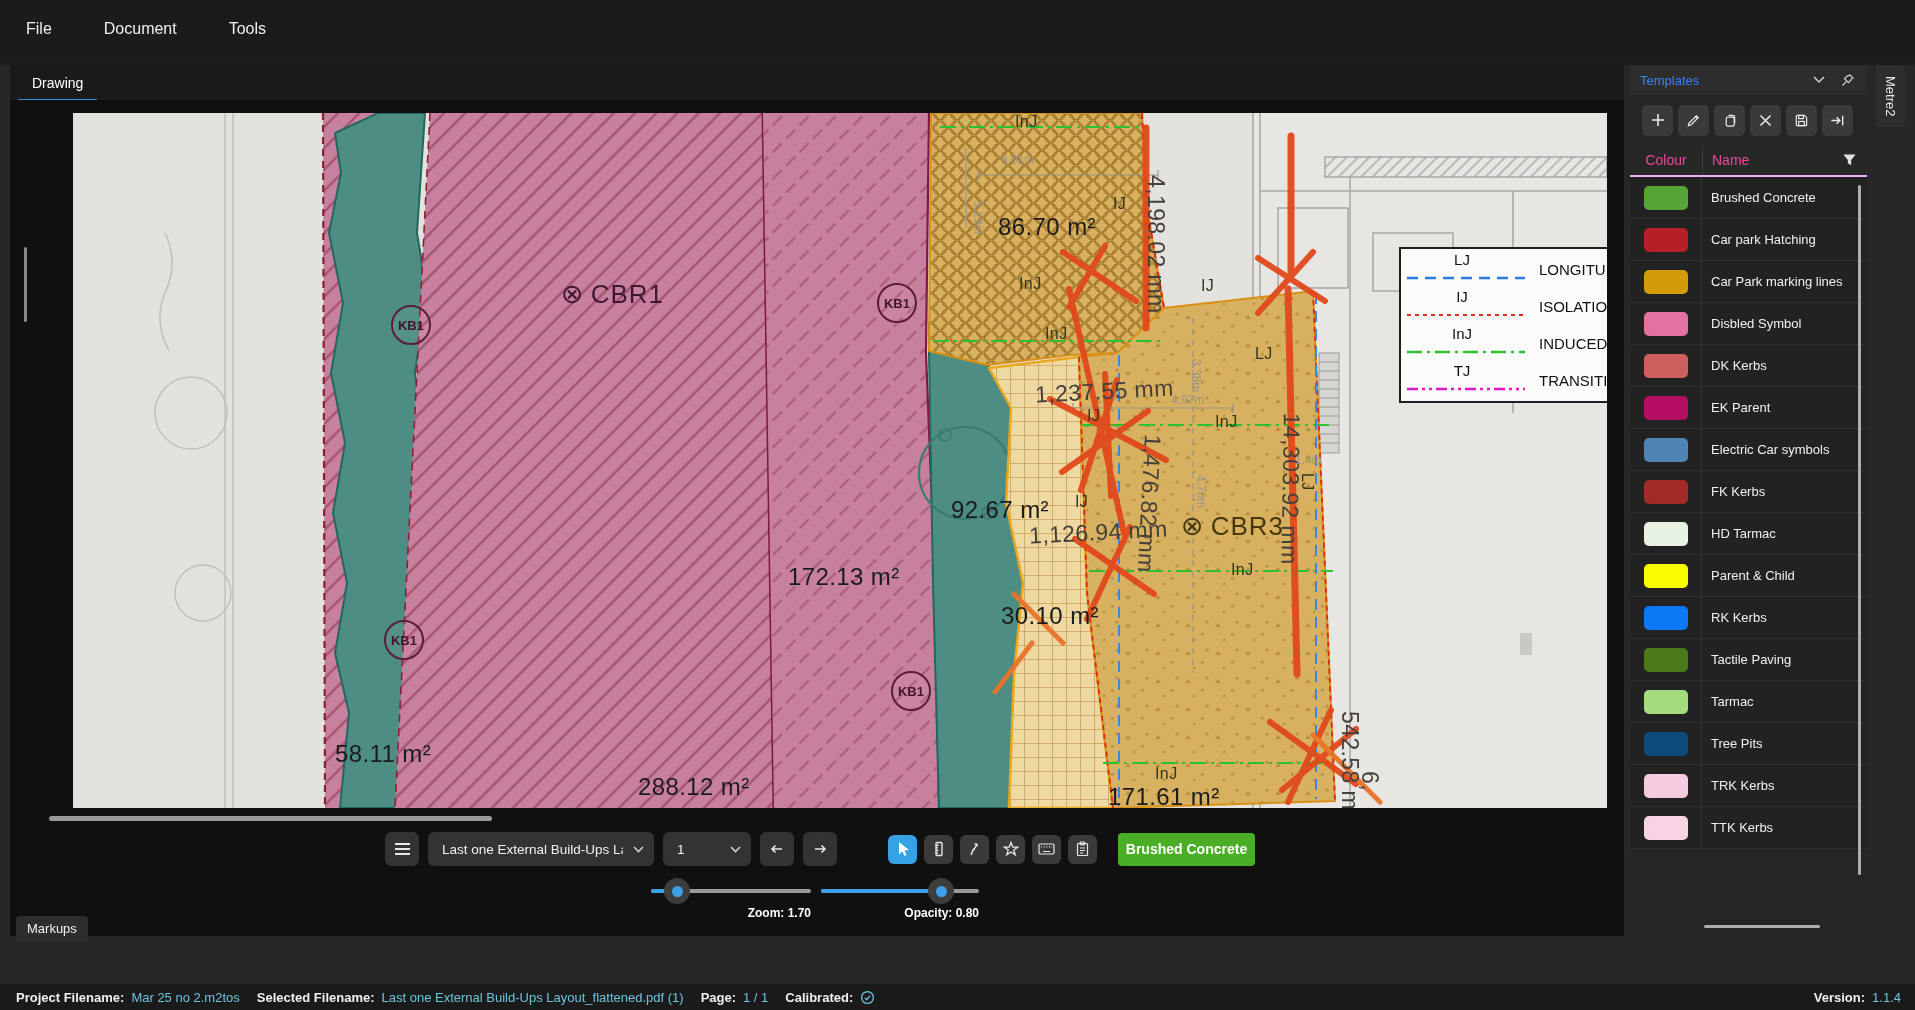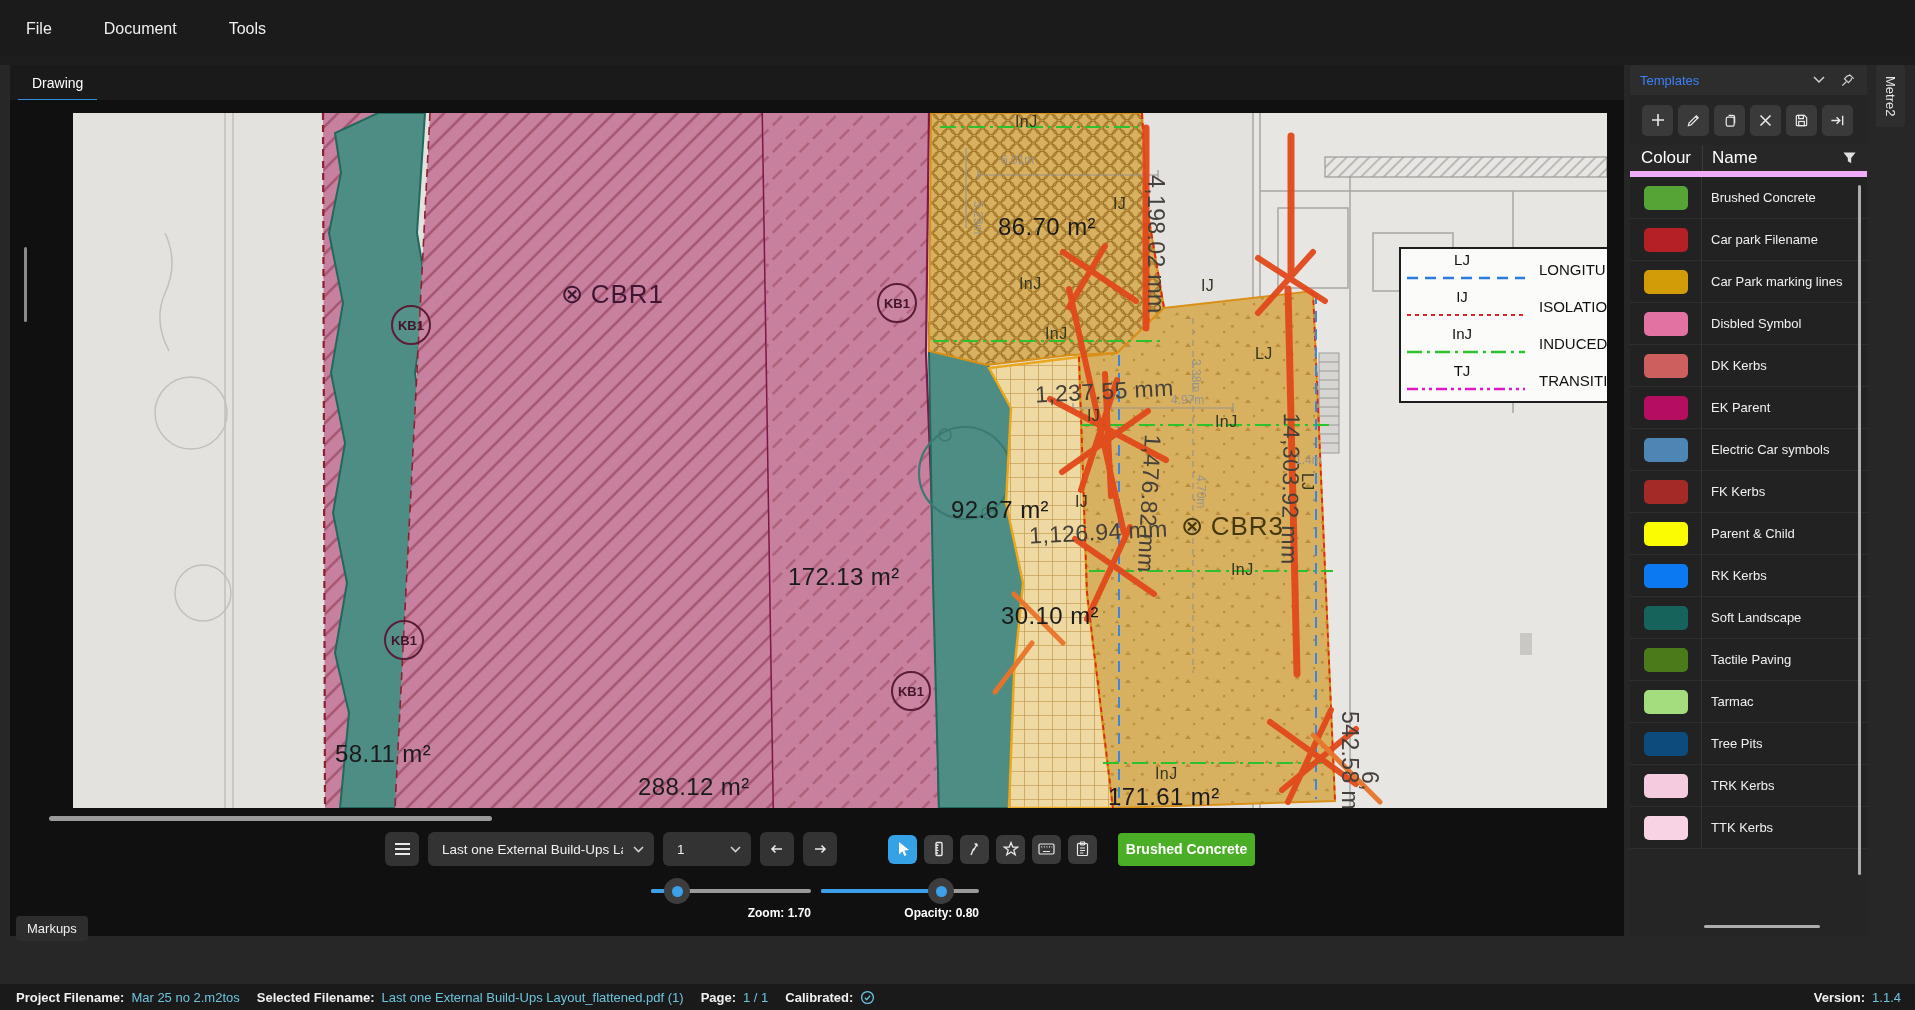--- a/index.html
+++ b/index.html
@@ -41,21 +41,21 @@
   .statusbar{position:absolute;left:0;bottom:0;width:100%;height:26px;background:#1a1a1a;display:flex;align-items:center;font-size:13px;padding:0 14px 0 16px;box-sizing:border-box;gap:7px;}
   .st-label{font-weight:700;color:#f0f0f0;white-space:nowrap;}
   .st-val{color:#6cc4dd;white-space:nowrap;margin-right:10px;}
   .st-right{margin-left:auto;display:flex;gap:7px;align-items:center;}
   
   .rpanel{position:absolute;left:1630px;top:0;width:237px;height:871px;background:#252525;border-radius:3px;overflow:hidden;}
   .rp-head{position:absolute;left:0;top:0;width:100%;height:30px;background:#2d2d2d;display:flex;align-items:center;padding:0 12px 0 10px;box-sizing:border-box;gap:16px;}
   .rp-title{font-size:13px;color:#3b82f6;flex:1;}
   .rp-tools{position:absolute;left:0;top:30px;width:100%;height:50px;display:flex;align-items:center;gap:5px;padding-left:12px;box-sizing:border-box;}
   .rp-btn{width:31px;height:31px;background:#3a3a3a;border-radius:5px;display:flex;align-items:center;justify-content:center;color:#e8e8e8;}
-  .rp-cols{position:absolute;left:0;top:80px;width:100%;height:32px;background:#272727;display:flex;align-items:center;font-size:17px;color:#ffffff;border-bottom:6px solid #f0abfc;box-sizing:border-box;}
+  .rp-cols{position:absolute;left:0;top:80px;width:100%;height:32px;background:#272727;display:flex;align-items:center;font-size:14px;color:#ec4899;border-bottom:2px solid #f0abfc;box-sizing:border-box;}
   .col-colour{width:72px;text-align:center;border-right:1px solid #3a3a3a;height:100%;display:flex;align-items:center;justify-content:center;}
   .col-name{flex:1;padding-left:9px;}
   .col-filter{padding-right:10px;}
   .rp-list{position:absolute;left:0;top:112px;width:100%;}
   .trow{height:41px;display:flex;align-items:center;border-bottom:1px solid #2e2e2e;background:#222222;}
   .tcell-c{width:72px;display:flex;justify-content:center;border-right:1px solid #333;height:100%;align-items:center;box-sizing:border-box;}
   .swatch{width:44px;height:24px;border-radius:5px;}
   .tcell-n{flex:1;font-size:13px;color:#f0f0f0;padding-left:9px;}
   .rp-vscroll{position:absolute;left:228px;top:120px;width:3px;height:690px;background:#aeaeae;border-radius:2px;}
   .rp-hscroll{position:absolute;left:74px;top:860px;width:116px;height:3px;background:#aeaeae;border-radius:2px;}
@@ -494,21 +494,21 @@
         <div class="trow">
             <div class="tcell-c">
               <span class="swatch" style="background: rgb(87, 164, 54);"></span>
             </div>
             <div class="tcell-n">Brushed Concrete</div>
           </div>
         <div class="trow">
             <div class="tcell-c">
               <span class="swatch" style="background: rgb(181, 32, 37);"></span>
             </div>
-            <div class="tcell-n">Car park Filename</div>
+            <div class="tcell-n">Car park Hatching</div>
           </div>
         <div class="trow">
             <div class="tcell-c">
               <span class="swatch" style="background: rgb(209, 156, 8);"></span>
             </div>
             <div class="tcell-n">Car Park marking lines</div>
           </div>
         <div class="trow">
             <div class="tcell-c">
               <span class="swatch" style="background: rgb(226, 114, 159);"></span>
@@ -534,35 +534,35 @@
             <div class="tcell-n">Electric Car symbols</div>
           </div>
         <div class="trow">
             <div class="tcell-c">
               <span class="swatch" style="background: rgb(164, 42, 39);"></span>
             </div>
             <div class="tcell-n">FK Kerbs</div>
           </div>
         <div class="trow">
             <div class="tcell-c">
+              <span class="swatch" style="background: rgb(230, 243, 226);"></span>
+            </div>
+            <div class="tcell-n">HD Tarmac</div>
+          </div>
+        <div class="trow">
+            <div class="tcell-c">
               <span class="swatch" style="background: rgb(251, 251, 2);"></span>
             </div>
             <div class="tcell-n">Parent &amp; Child</div>
           </div>
         <div class="trow">
             <div class="tcell-c">
               <span class="swatch" style="background: rgb(11, 121, 242);"></span>
             </div>
             <div class="tcell-n">RK Kerbs</div>
-          </div>
-        <div class="trow">
-            <div class="tcell-c">
-              <span class="swatch" style="background: rgb(21, 99, 90);"></span>
-            </div>
-            <div class="tcell-n">Soft Landscape</div>
           </div>
         <div class="trow">
             <div class="tcell-c">
               <span class="swatch" style="background: rgb(75, 122, 27);"></span>
             </div>
             <div class="tcell-n">Tactile Paving</div>
           </div>
         <div class="trow">
             <div class="tcell-c">
               <span class="swatch" style="background: rgb(164, 221, 126);"></span>

